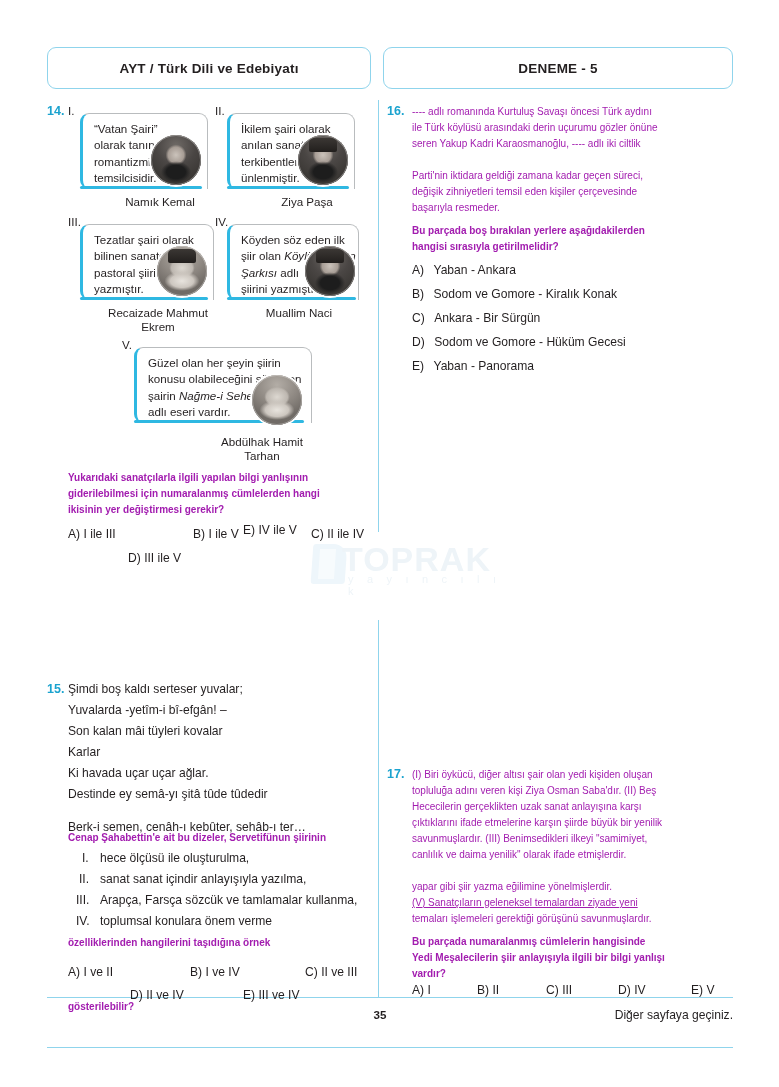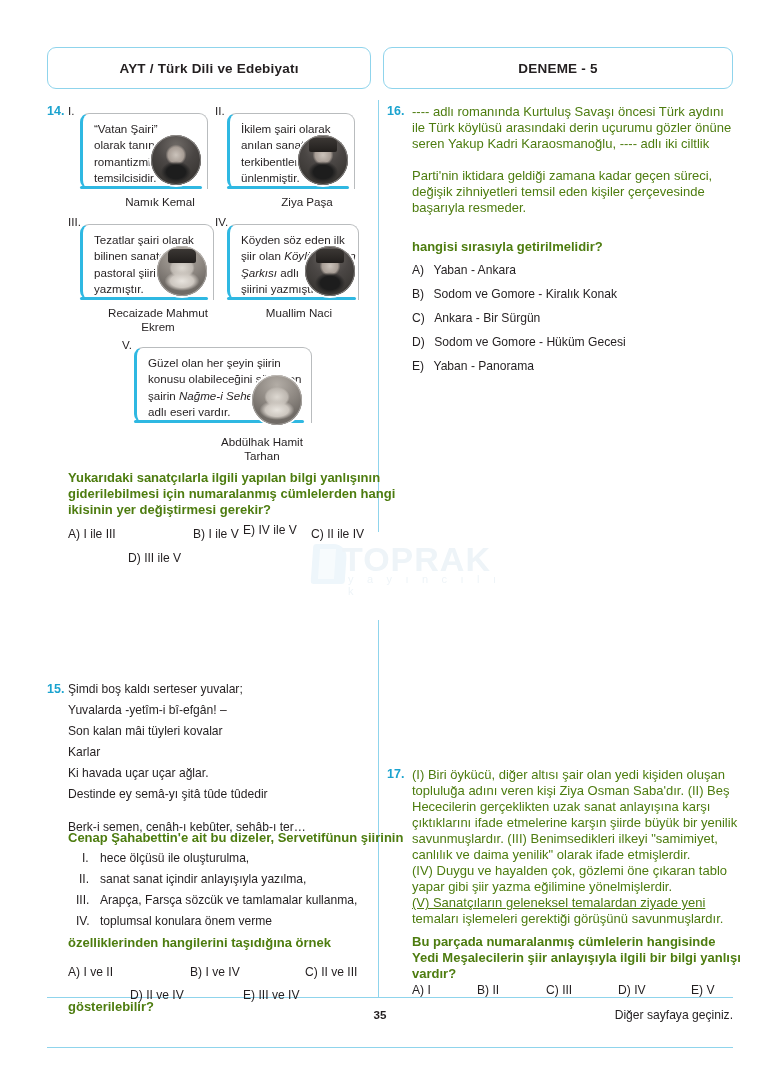--- a/index.html
+++ b/index.html
@@ -97,23 +97,23 @@
 
   
   .qnum {
     position: absolute;
     font-size: 12.5px;
     font-weight: bold;
     color: #1ba3cf;
   }
   .body {
     position: absolute;
-    font-size: 13px;
+    font-size: 10px;
     line-height: 16.6px;
-    color: #4d7c0f;
+    color: #a21caf;
   }
   .body.b { font-weight: bold; }
   .opt {
     position: absolute;
     font-size: 12.1px;
     white-space: nowrap;
     color: #231f20;
   }
   .opt-letter { font-style: normal; }
 
@@ -425,20 +425,21 @@
 
   <div class="qnum" style="left:387px; top:104px;">16.</div>
 
   <div class="body" style="left:412px; top:104px;">---- adlı romanında Kurtuluş Savaşı öncesi Türk aydını</div>
   <div class="body" style="left:412px; top:120px;">ile Türk köylüsü arasındaki derin uçurumu gözler önüne</div>
   <div class="body" style="left:412px; top:136px;">seren Yakup Kadri Karaosmanoğlu, ---- adlı iki ciltlik</div>
   <div class="body" style="left:412px; top:168px;">Parti'nin iktidara geldiği zamana kadar geçen süreci,</div>
   <div class="body" style="left:412px; top:184px;">değişik zihniyetleri temsil eden kişiler çerçevesinde</div>
   <div class="body" style="left:412px; top:200px;">başarıyla resmeder.</div>
 
+  <div class="body b" style="left:412px; top:223px;">Bu parçada boş bırakılan yerlere aşağıdakilerden</div>
   <div class="body b" style="left:412px; top:239px;">hangisi sırasıyla getirilmelidir?</div>
 
   <div class="opt" style="left:412px; top:263px;">
     <span class="opt-letter">A)</span>
     <span class="i" style="margin-left:6px;">Yaban - Ankara</span>
   </div>
   <div class="opt" style="left:412px; top:287px;">
     <span class="opt-letter">B)</span>
     <span class="i" style="margin-left:6px;">Sodom ve Gomore - Kiralık Konak</span>
   </div>
@@ -456,21 +457,20 @@
   </div>
 
   <div class="qnum" style="left:387px; top:767px;">17.</div>
 
   <div class="body" style="left:412px; top:767px;">(I) Biri öykücü, diğer altısı şair olan yedi kişiden oluşan</div>
   <div class="body" style="left:412px; top:783px;">topluluğa adını veren kişi Ziya Osman Saba'dır. (II) Beş</div>
   <div class="body" style="left:412px; top:799px;">Hececilerin gerçeklikten uzak sanat anlayışına karşı</div>
   <div class="body" style="left:412px; top:815px;">çıktıklarını ifade etmelerine karşın şiirde büyük bir yenilik</div>
   <div class="body" style="left:412px; top:831px;">savunmuşlardır. (III) Benimsedikleri ilkeyi "samimiyet,</div>
   <div class="body" style="left:412px; top:847px;">canlılık ve daima yenilik" olarak ifade etmişlerdir.</div>
-  <div class="body" style="left:412px; top:863px;">(IV) Duygu ve hayalden çok, gözlemi öne çıkaran tablo</div>
   <div class="body" style="left:412px; top:879px;">yapar gibi şiir yazma eğilimine yönelmişlerdir.</div>
   <div class="body" style="left:412px; top:895px;text-decoration:underline;">(V) Sanatçıların geleneksel temalardan ziyade yeni</div>
   <div class="body" style="left:412px; top:911px;">temaları işlemeleri gerektiği görüşünü savunmuşlardır.</div>
 
   <div class="body b" style="left:412px; top:934px;">Bu parçada numaralanmış cümlelerin hangisinde</div>
   <div class="body b" style="left:412px; top:950px;">Yedi Meşalecilerin şiir anlayışıyla ilgili bir bilgi yanlışı</div>
   <div class="body b" style="left:412px; top:966px;">vardır?</div>
 
   <div class="opt" style="left:412px; top:983px;">
     <span class="opt-letter">A)</span>

